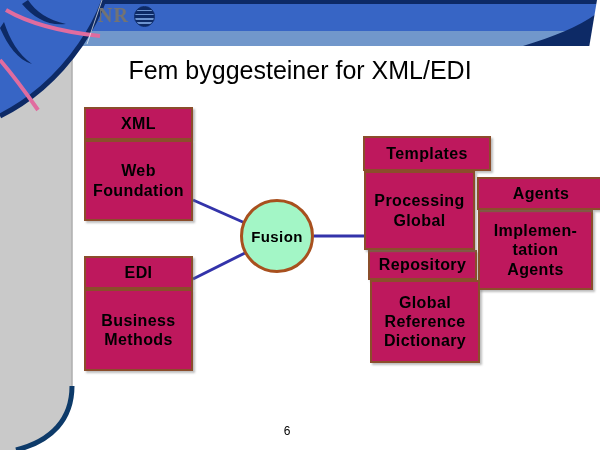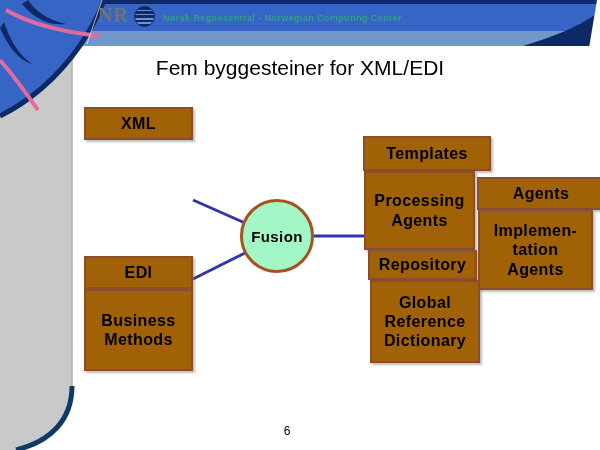--- a/index.html
+++ b/index.html
@@ -19,25 +19,25 @@
     border-radius:50%; border:1px solid #0d2a66;
     background:repeating-linear-gradient(180deg,#0d2a66 0 2.6px,#6c93cf 2.6px 4.2px);
     box-sizing:border-box;
   }
   .org-text {
     position:absolute; left:163px; top:13px; z-index:2;
     font-size:9px; font-weight:bold; color:#2e9e8e; letter-spacing:0.4px;
   }
   .slide-title {
     position:absolute; left:75px; top:56px; width:450px; z-index:1;
-    text-align:center; font-size:21px; color:#000;
+    text-align:center; font-size:25px; color:#000;
   }
   .gbox {
     position:absolute; z-index:2; box-sizing:border-box;
-    background:#a16207; border:2px solid #8b4d2b;
+    background:#be185d; border:2px solid #8b4d2b;
     display:flex; align-items:center; justify-content:center;
     text-align:center; font-weight:bold; font-size:16px; line-height:1.2;
     letter-spacing:0.4px; color:#000; white-space:pre-line;
     box-shadow:2px 2px 2px rgba(110,110,110,0.45);
   }
   .front { z-index:3; }
   #box-xml        { left:84px;  top:107px; width:109px; height:33px; }
   #box-web        { left:84px;  top:140px; width:109px; height:81px; }
   #box-edi        { left:84px;  top:256px; width:109px; height:33px; }
   #box-biz        { left:84px;  top:289px; width:109px; height:82px; }
@@ -89,34 +89,35 @@
 
     <line x1="102" y1="0" x2="87" y2="44" stroke="#ffffff" stroke-width="1" opacity="0.65"></line>
 
     <line x1="193" y1="200" x2="245" y2="223" stroke="#3333aa" stroke-width="3"></line>
     <line x1="193" y1="279" x2="245" y2="253" stroke="#3333aa" stroke-width="3"></line>
     <line x1="314" y1="236" x2="364" y2="236" stroke="#3333aa" stroke-width="3"></line>
   </svg>
 
   <div class="nr-logo">NR</div>
   <div class="globe"></div>
-  <div class="org-text">Norsk Regnesentral - Norwegian Computing Center</div>
 
   <div class="slide-title">Fem byggesteiner for XML/EDI</div>
 
   <div class="gbox" id="box-xml">XML</div>
+  <div class="gbox" id="box-web">Web
+Foundation</div>
   <div class="gbox" id="box-edi">EDI</div>
   <div class="gbox" id="box-biz">Business
 Methods</div>
 
   <div class="fusion-circle">Fusion</div>
 
   <div class="gbox" id="box-templates">Templates</div>
   <div class="gbox front" id="box-processing">Processing
-Agents</div>
+Global</div>
   <div class="gbox" id="box-repository">Repository</div>
   <div class="gbox" id="box-global">Global
 Reference
 Dictionary</div>
   <div class="gbox front" id="box-agents">Agents</div>
   <div class="gbox" id="box-impl">Implemen-
 tation
 Agents</div>
 
   <div class="page-number">6</div>

